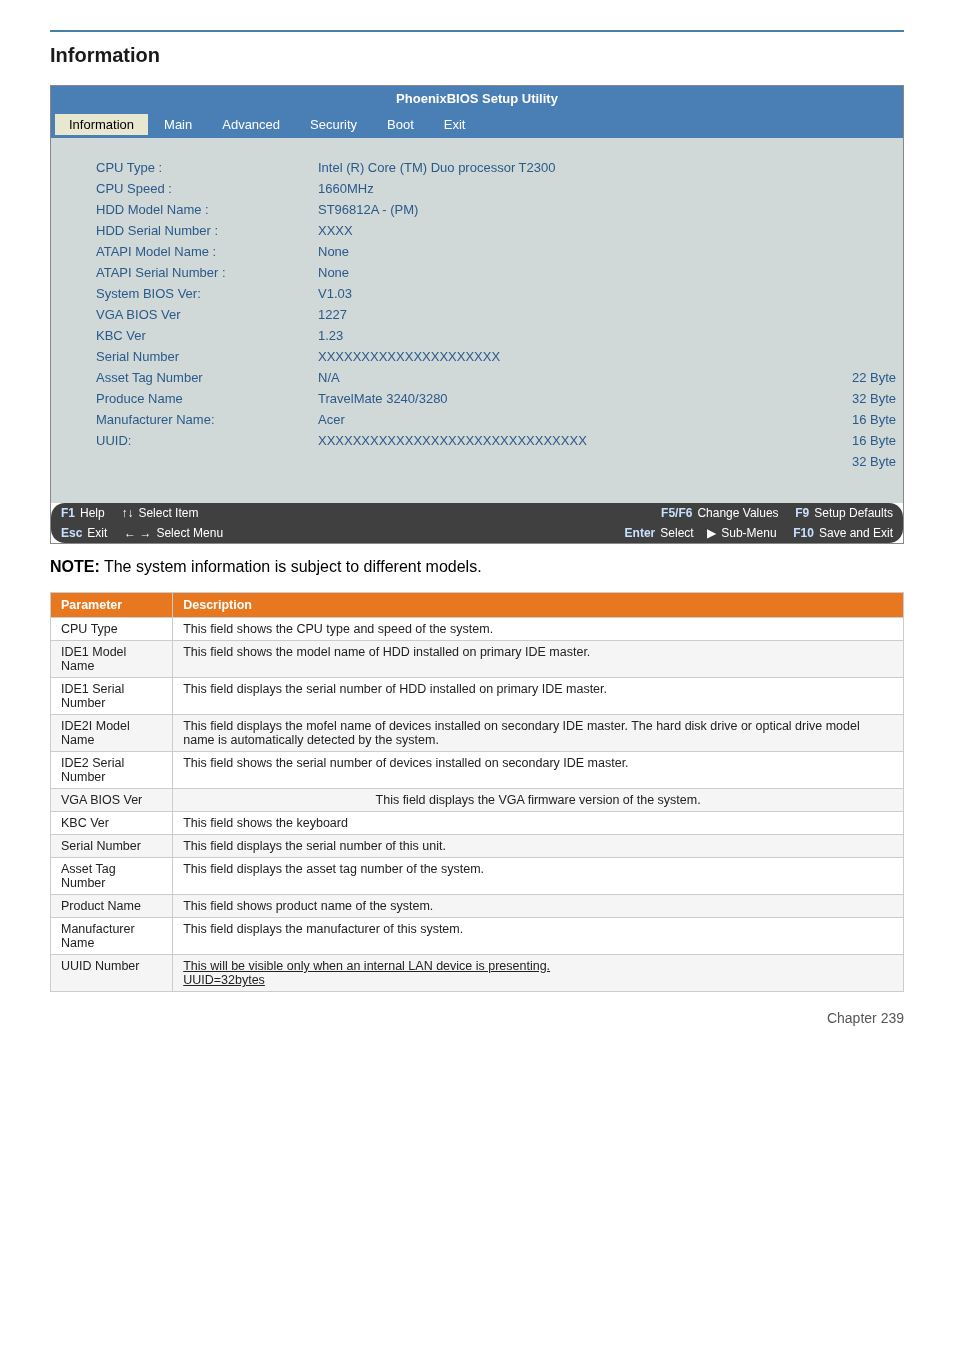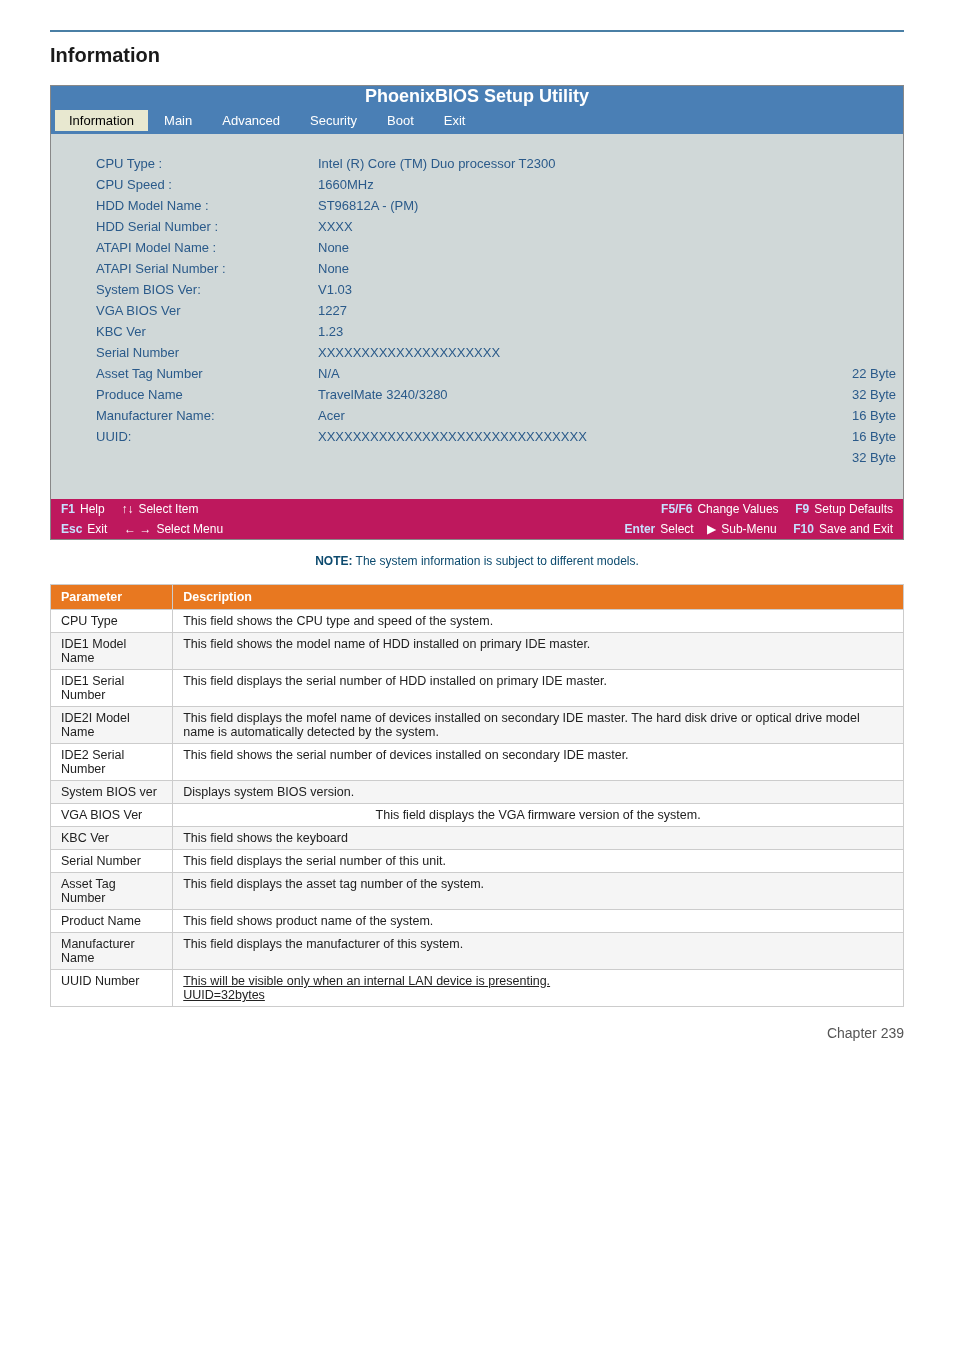--- a/index.html
+++ b/index.html
@@ -27,21 +27,22 @@
     .bios-container {
       border: 1px solid #888;
       margin-bottom: 14px;
     }
 
     
     .bios-titlebar {
       background: #4a7fb5;
       color: #fff;
       text-align: center;
-      font-size: 18px;
+      padding: 5px;
+      font-size: 13px;
       font-weight: bold;
     }
 
     
     .bios-navbar {
       background: #4a7fb5;
       display: flex;
       align-items: center;
       padding: 3px 4px;
       gap: 2px;
@@ -84,44 +85,44 @@
     .bios-info-table .byte-col {
       color: #2a5a8a;
       text-align: right;
       padding-right: 8px;
     }
 
     .bios-statusbar-wrapper {
       display: grid;
       grid-template-columns: 1fr 1fr;
       grid-template-rows: auto auto;
-      background: #be185d;
+      background: #404040;
+      border-radius: 14px;
     }
     .status-cell {
       padding: 3px 10px;
       color: #fff;
       font-size: 12px;
       display: flex;
       align-items: center;
       gap: 5px;
     }
     .status-key {
       font-weight: bold;
       color: #c8e0ff;
     }
     .status-right {
       justify-content: flex-end;
     }
 
     
     .note-text {
-      font-size: 12px;
+      font-size: 16px;
       margin-bottom: 16px;
-      color: #0c4a6e;
-      text-align: center;
+      color: #000000;
     }
     .note-text strong {
       font-weight: bold;
     }
 
     
     .param-table {
       width: 100%;
       border-collapse: collapse;
       font-size: 12.5px;
@@ -322,24 +323,20 @@
       </tr>
       <tr>
         <td>IDE2I Model Name</td>
         <td style="white-space: pre-line;">This field displays the mofel name of devices installed on secondary IDE master. The hard disk drive or optical drive model name is automatically detected by the system.</td>
       </tr>
       <tr>
         <td>IDE2 Serial Number</td>
         <td style="white-space: pre-line;">This field shows the serial number of devices installed on secondary IDE master.</td>
       </tr>
       <tr>
-        <td>System BIOS ver</td>
-        <td style="white-space: pre-line;">Displays system BIOS version.</td>
-      </tr>
-      <tr>
         <td>VGA BIOS Ver</td>
         <td style="white-space: pre-line; text-align: center;">This field displays the VGA firmware version of the system.</td>
       </tr>
       <tr>
         <td>KBC Ver</td>
         <td style="white-space: pre-line;">This field shows the keyboard</td>
       </tr>
       <tr>
         <td>Serial Number</td>
         <td style="white-space: pre-line;">This field displays the serial number of this unit.</td>

